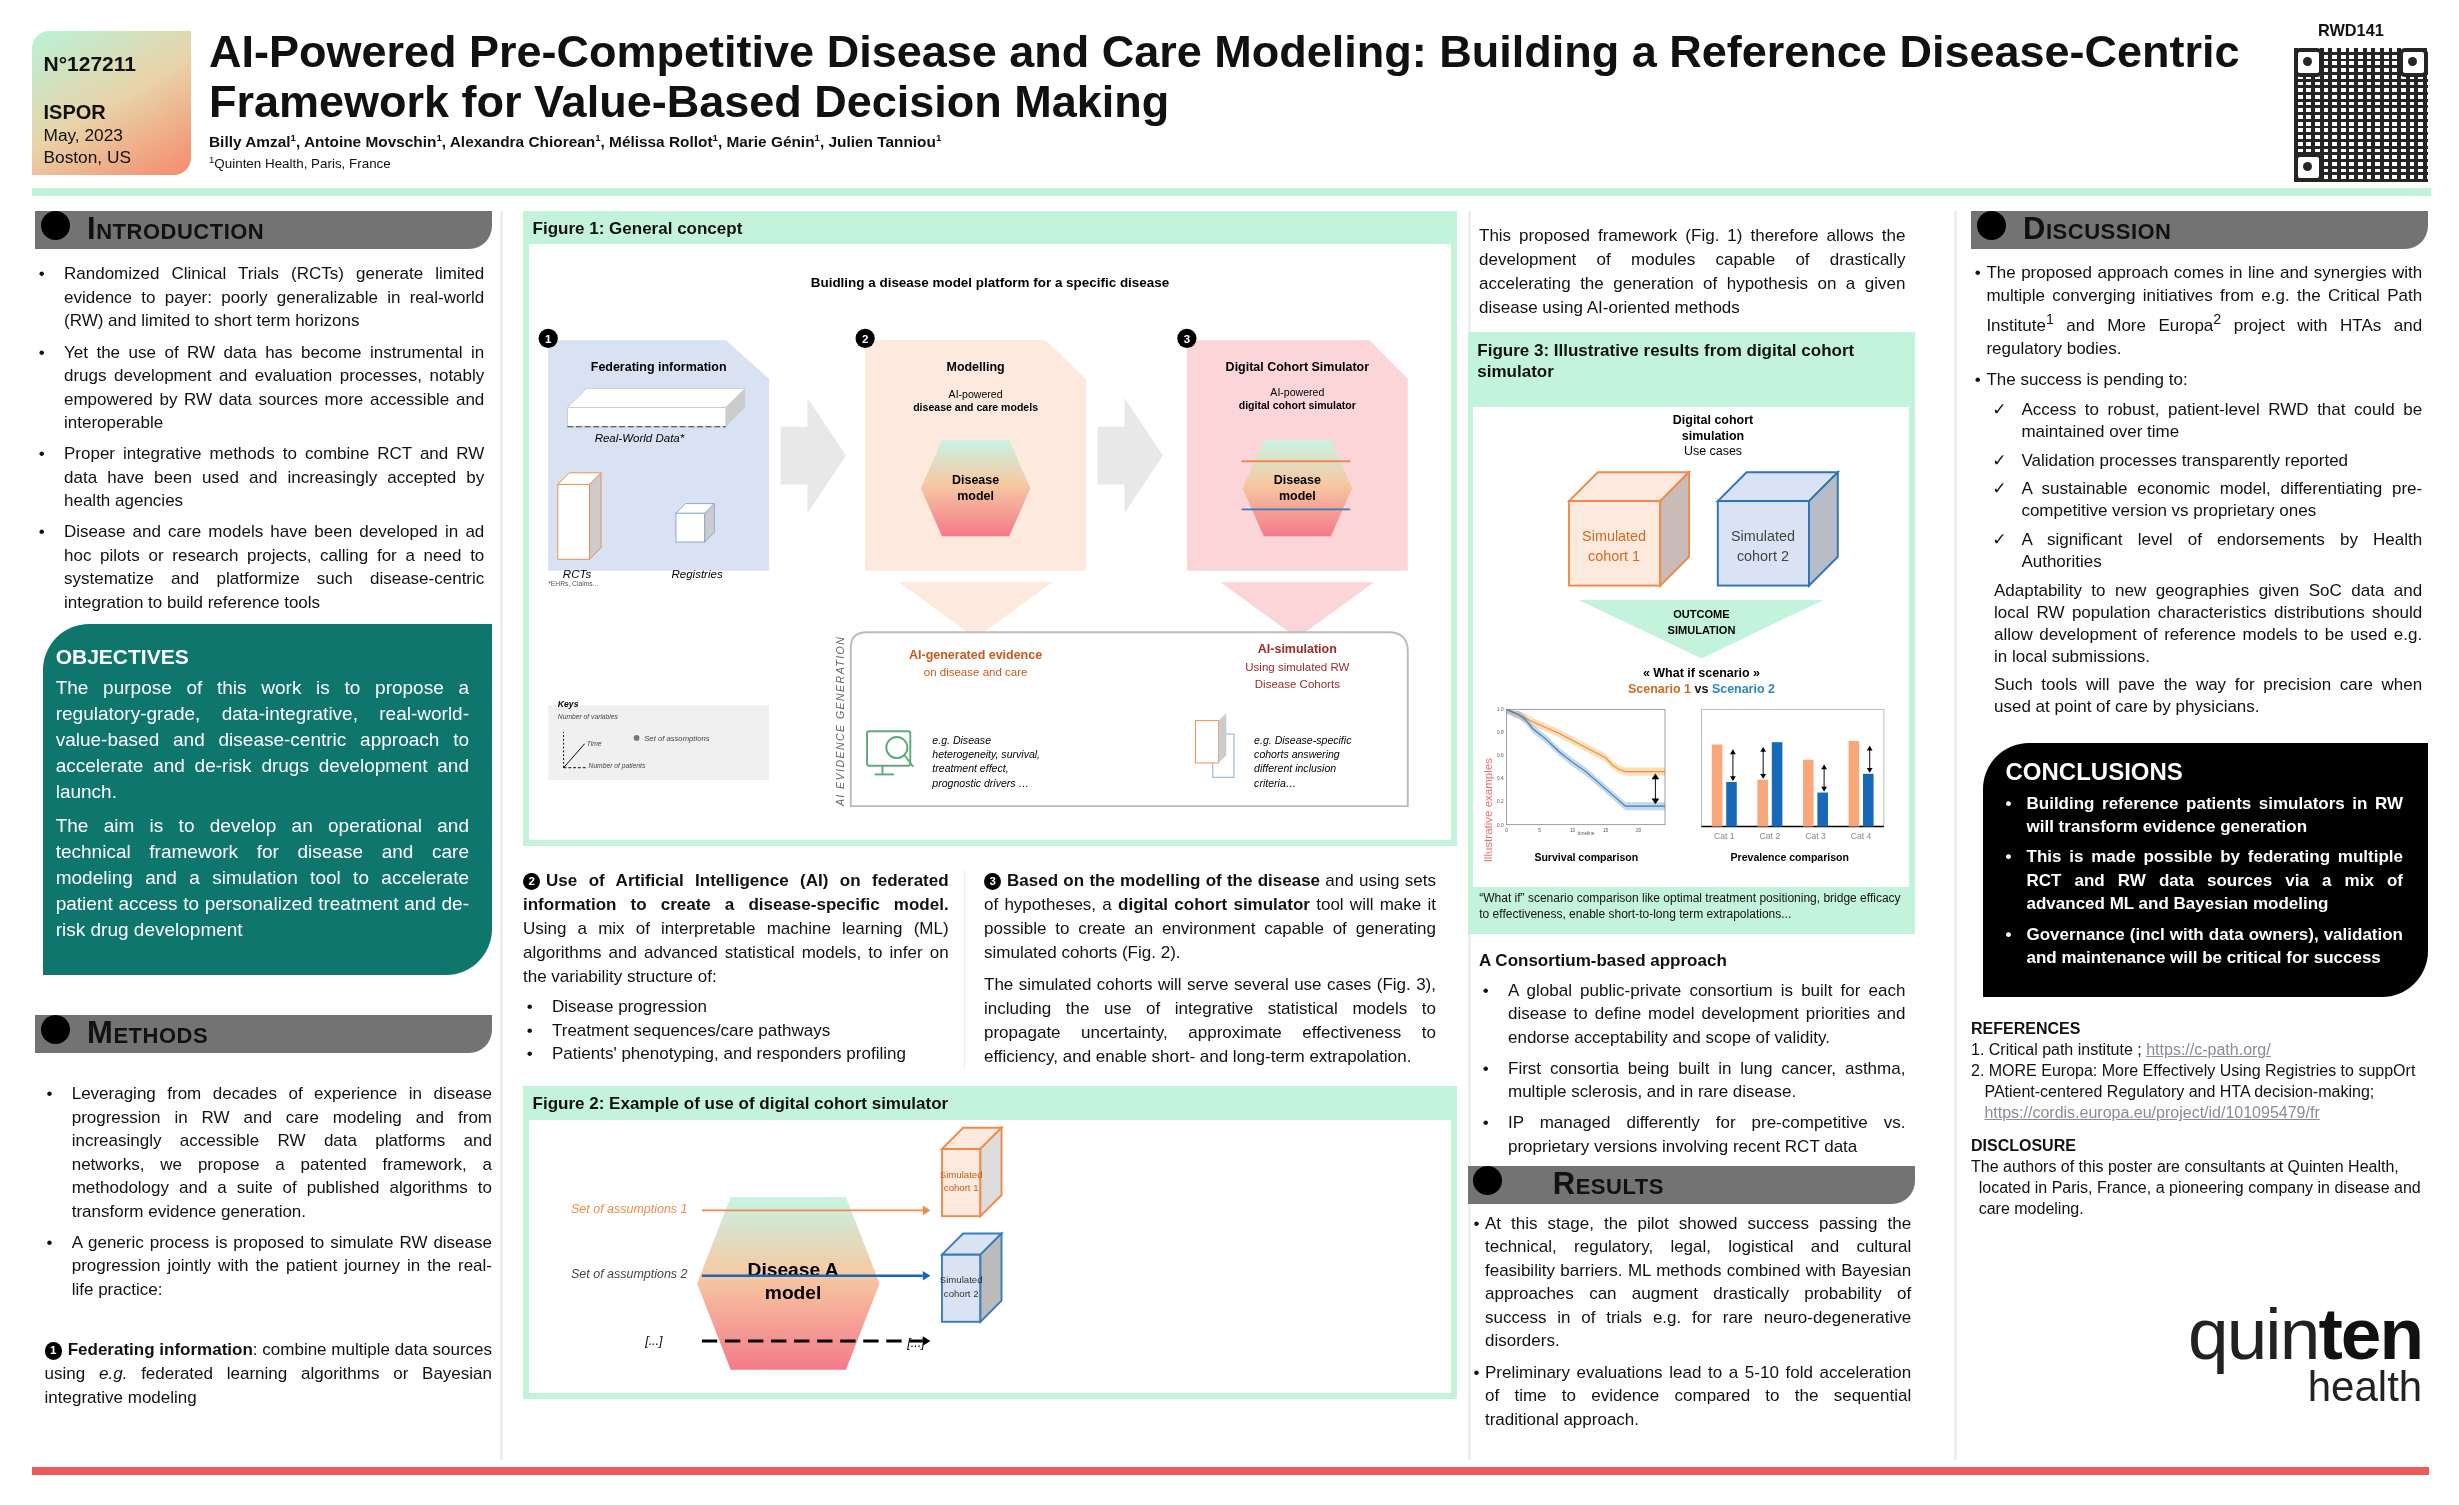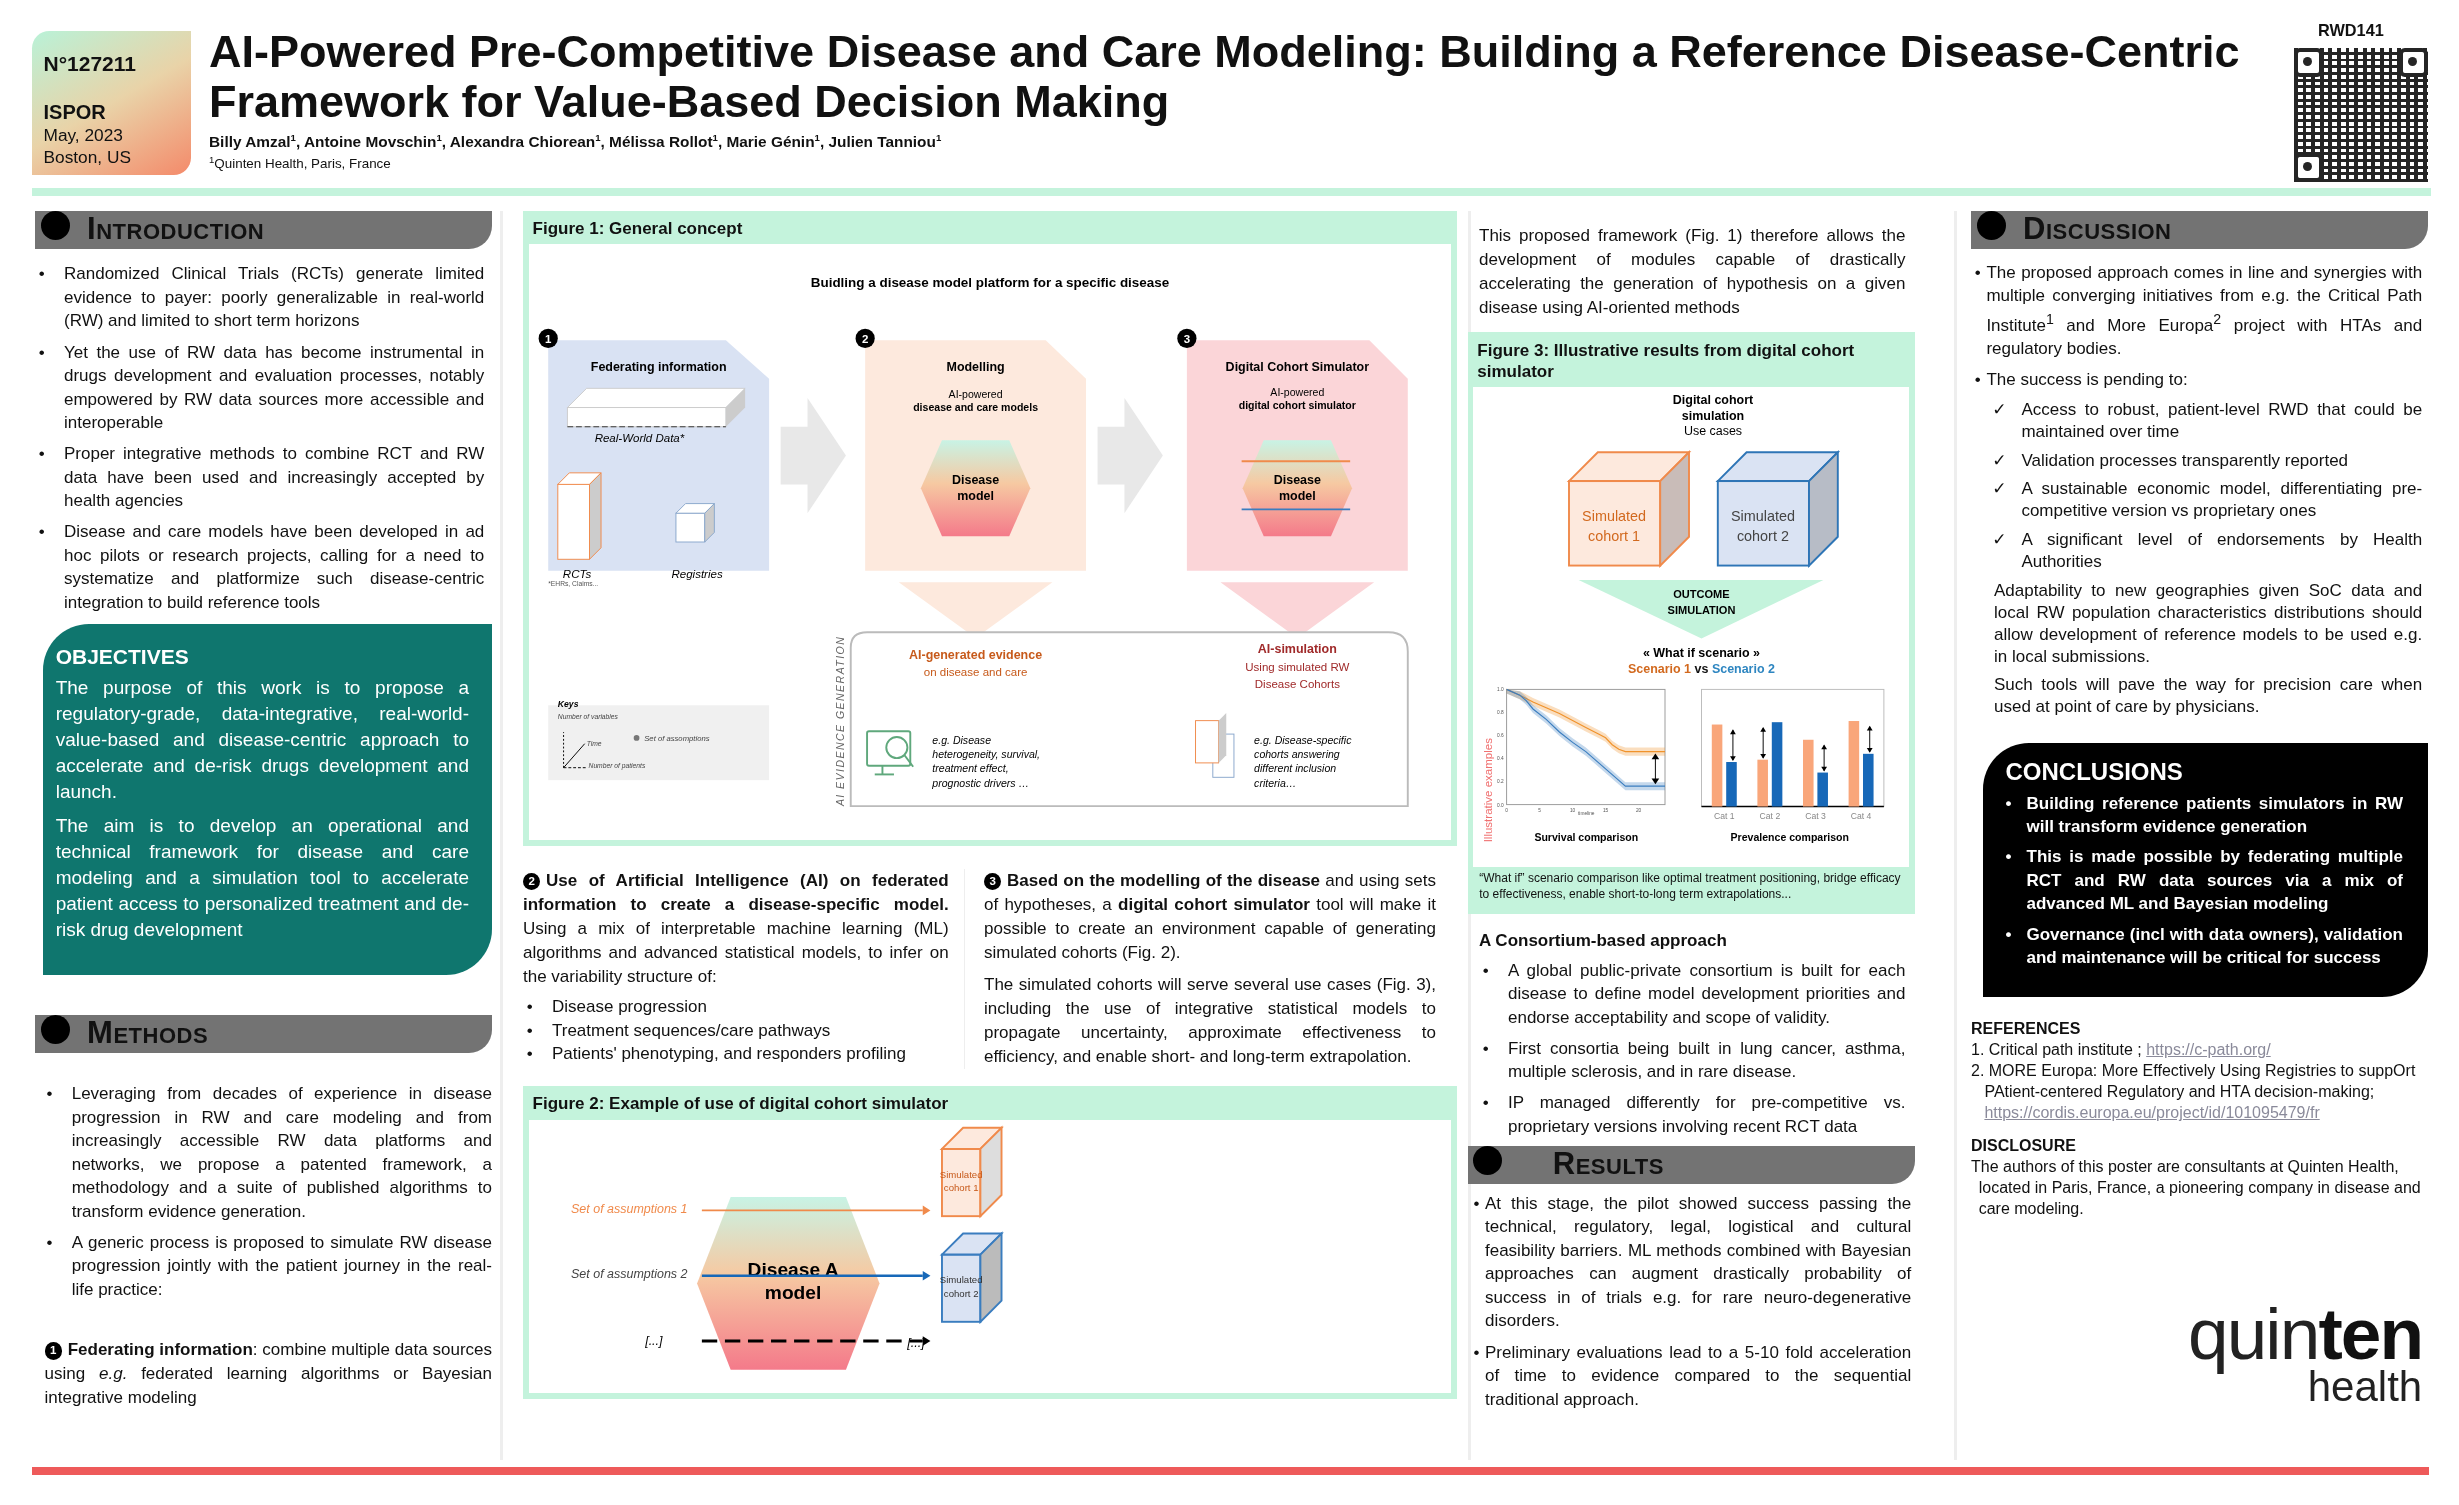--- a/index.html
+++ b/index.html
@@ -286,21 +286,21 @@
       </svg>
     </div>
   </div>
 </div>
 <div class="vsep" style="left:1468px;"></div>
 
 <div class="col" style="left:1460px; width:455px;">
   <p class="narrow-text" style="padding:13.4px 9.6px 0 19px;">This proposed framework (Fig. 1) therefore allows the development of modules capable of drastically accelerating the generation of hypothesis on a given disease using AI-oriented methods</p>
   <div class="fig" style="margin-top:11.5px; margin-left:7.7px;">
     <div class="fig-title" style="font-size:17px; line-height:21px;">Figure 3: Illustrative results from digital cohort simulator</div>
-    <div class="fig-body" style="height:480px;">
+    <div class="fig-body" style="height:480px;margin-top:20px;">
       <svg width="432" height="480" viewBox="0 0 450 500" id="fig3svg">
         <text x="250" y="18" text-anchor="middle" font-size="13" font-weight="bold">Digital cohort</text>
         <text x="250" y="34" text-anchor="middle" font-size="13" font-weight="bold">simulation</text>
         <text x="250" y="50" text-anchor="middle" font-size="13">Use cases</text>
         <g>
           <rect x="100" y="98" width="95" height="88" fill="#fde9dd" stroke="#f08a4b" stroke-width="2"></rect>
           <path d="M100 98 L 130 68 H 225 L 195 98 Z" fill="#fde9dd" stroke="#f08a4b" stroke-width="2"></path>
           <path d="M195 98 L 225 68 V 156 L 195 186 Z" fill="#c9bcb8" stroke="#f08a4b" stroke-width="2"></path>
           <text x="147" y="140" text-anchor="middle" font-size="15" fill="#d2691e">Simulated</text>
           <text x="147" y="160" text-anchor="middle" font-size="15" fill="#d2691e">cohort 1</text>

